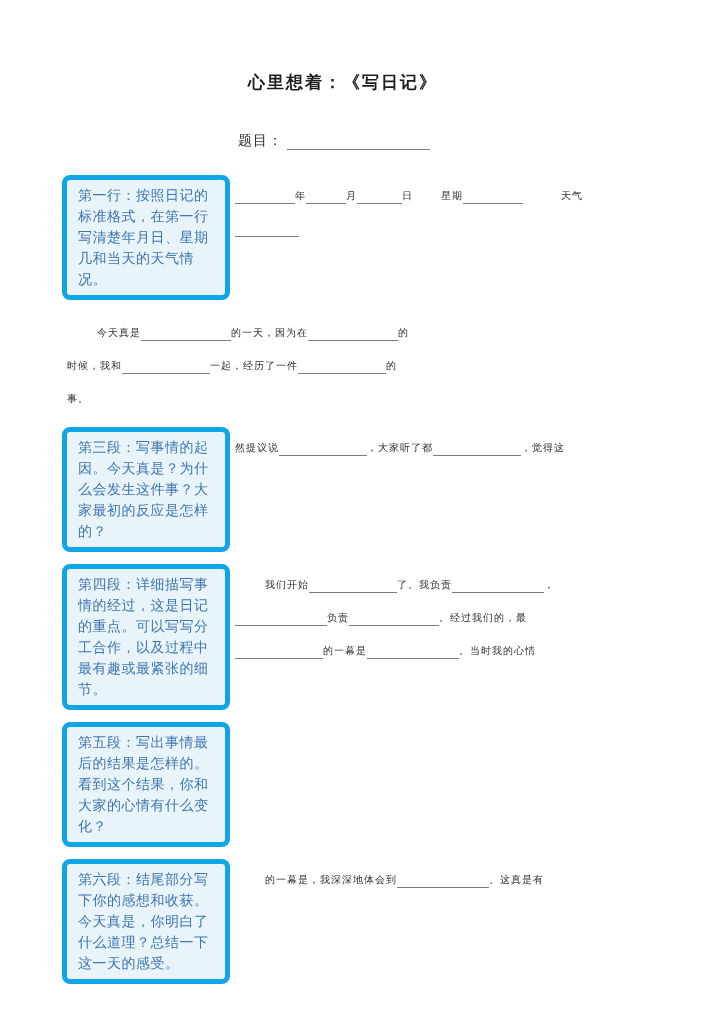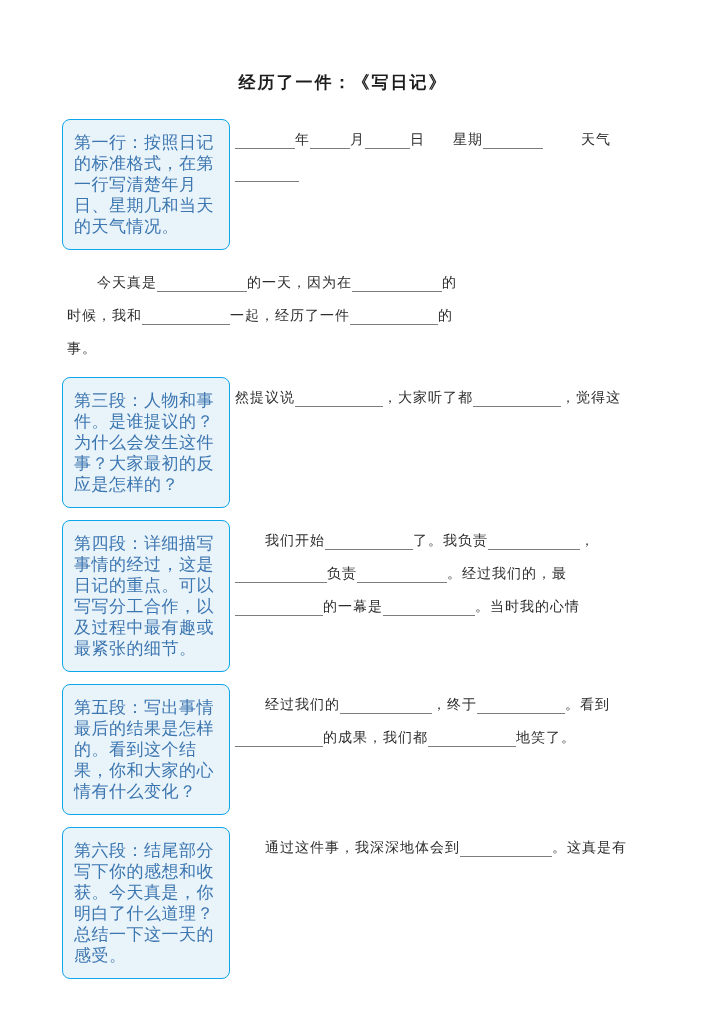--- a/index.html
+++ b/index.html
@@ -52,85 +52,84 @@
   }
   .row {
     display: flex;
     align-items: flex-start;
     margin-bottom: 12px;
   }
   .hint {
     flex: 0 0 168px;
     box-sizing: border-box;
     background: #e9f3fa;
-    border: 1px solid #0ea5e9;
+    border: 5px solid #0ea5e9;
     border-radius: 8px;
-    padding: 12px 11px;
-    font-size: 17px;
+    padding: 5px 11px;
+    font-size: 14px;
     line-height: 21px;
     color: #3c76b0;
     letter-spacing: 0.5px;
   }
   .para {
     flex: 1;
     margin-left: 5px;
     padding-top: 4px;
-    font-size: 14px;
+    font-size: 10px;
     line-height: 33px;
     letter-spacing: 1px;
     color: #2d2d2d;
   }
   .line {
     white-space: nowrap;
     height: 33px;
   }
 </style>
 </head>
 <body>
 
 <div class="doc">
-  <h1 class="title">经历了一件：《写日记》</h1>
+  <h1 class="title">心里想着：《写日记》</h1>
 
+  <div class="topic-row">
+    <span>题目：</span><span class="bl topic-blank"></span>
+  </div>
 
   <div id="sections">
       <div class="row">
         <div class="hint"><span class="hint-text">第一行：按照日记的标准格式，在第一行写清楚年月日、星期几和当天的天气情况。</span></div>
         <div class="para">
           <div class="line"><span class="bl" style="width: 60px;"></span><span class="txt">年</span><span class="bl" style="width: 40px;"></span><span class="txt">月</span><span class="bl" style="width: 45px;"></span><span class="txt">日</span><span class="sp" style="width: 28px;"></span><span class="txt">星期</span><span class="bl" style="width: 60px;"></span><span class="sp" style="width: 38px;"></span><span class="txt">天气</span></div>
           <div class="line"><span class="bl" style="width: 64px;"></span></div>
         </div>
       </div>
       <div class="row">
         <div class="para">
           <div class="line"><span class="sp" style="width: 30px;"></span><span class="txt">今天真是</span><span class="bl" style="width: 90px;"></span><span class="txt">的一天，因为在</span><span class="bl" style="width: 90px;"></span><span class="txt">的</span></div>
           <div class="line"><span class="txt">时候，我和</span><span class="bl" style="width: 88px;"></span><span class="txt">一起，经历了一件</span><span class="bl" style="width: 88px;"></span><span class="txt">的</span></div>
           <div class="line"><span class="txt">事。</span></div>
         </div>
       </div>
       <div class="row">
-        <div class="hint"><span class="hint-text">第三段：人物和事件。是谁提议的？为什么会发生这件事？大家最初的反应是怎样的？</span></div>
+        <div class="hint"><span class="hint-text">第三段：写事情的起因。今天真是？为什么会发生这件事？大家最初的反应是怎样的？</span></div>
         <div class="para">
           <div class="line"><span class="txt">然提议说</span><span class="bl" style="width: 88px;"></span><span class="txt">，大家听了都</span><span class="bl" style="width: 88px;"></span><span class="txt">，觉得这</span></div>
         </div>
       </div>
       <div class="row">
         <div class="hint"><span class="hint-text">第四段：详细描写事情的经过，这是日记的重点。可以写写分工合作，以及过程中最有趣或最紧张的细节。</span></div>
         <div class="para">
           <div class="line"><span class="sp" style="width: 30px;"></span><span class="txt">我们开始</span><span class="bl" style="width: 88px;"></span><span class="txt">了。我负责</span><span class="bl" style="width: 92px;"></span><span class="txt">，</span></div>
           <div class="line"><span class="bl" style="width: 92px;"></span><span class="txt">负责</span><span class="bl" style="width: 90px;"></span><span class="txt">。经过我们的，最</span></div>
           <div class="line"><span class="bl" style="width: 88px;"></span><span class="txt">的一幕是</span><span class="bl" style="width: 92px;"></span><span class="txt">。当时我的心情</span></div>
         </div>
       </div>
       <div class="row">
         <div class="hint"><span class="hint-text">第五段：写出事情最后的结果是怎样的。看到这个结果，你和大家的心情有什么变化？</span></div>
-        <div class="para">
-          <div class="line"><span class="sp" style="width: 30px;"></span><span class="txt">经过我们的</span><span class="bl" style="width: 92px;"></span><span class="txt">，终于</span><span class="bl" style="width: 88px;"></span><span class="txt">。看到</span></div>
-          <div class="line"><span class="bl" style="width: 88px;"></span><span class="txt">的成果，我们都</span><span class="bl" style="width: 88px;"></span><span class="txt">地笑了。</span></div>
-        </div>
       </div>
       <div class="row">
         <div class="hint"><span class="hint-text">第六段：结尾部分写下你的感想和收获。今天真是，你明白了什么道理？总结一下这一天的感受。</span></div>
         <div class="para">
-          <div class="line"><span class="sp" style="width: 30px;"></span><span class="txt">通过这件事，我深深地体会到</span><span class="bl" style="width: 92px;"></span><span class="txt">。这真是有</span></div>
+          <div class="line"><span class="sp" style="width: 30px;"></span><span class="txt">的一幕是，我深深地体会到</span><span class="bl" style="width: 92px;"></span><span class="txt">。这真是有</span></div>
         </div>
       </div>
     </div>
 </div>
 
 </body></html>

